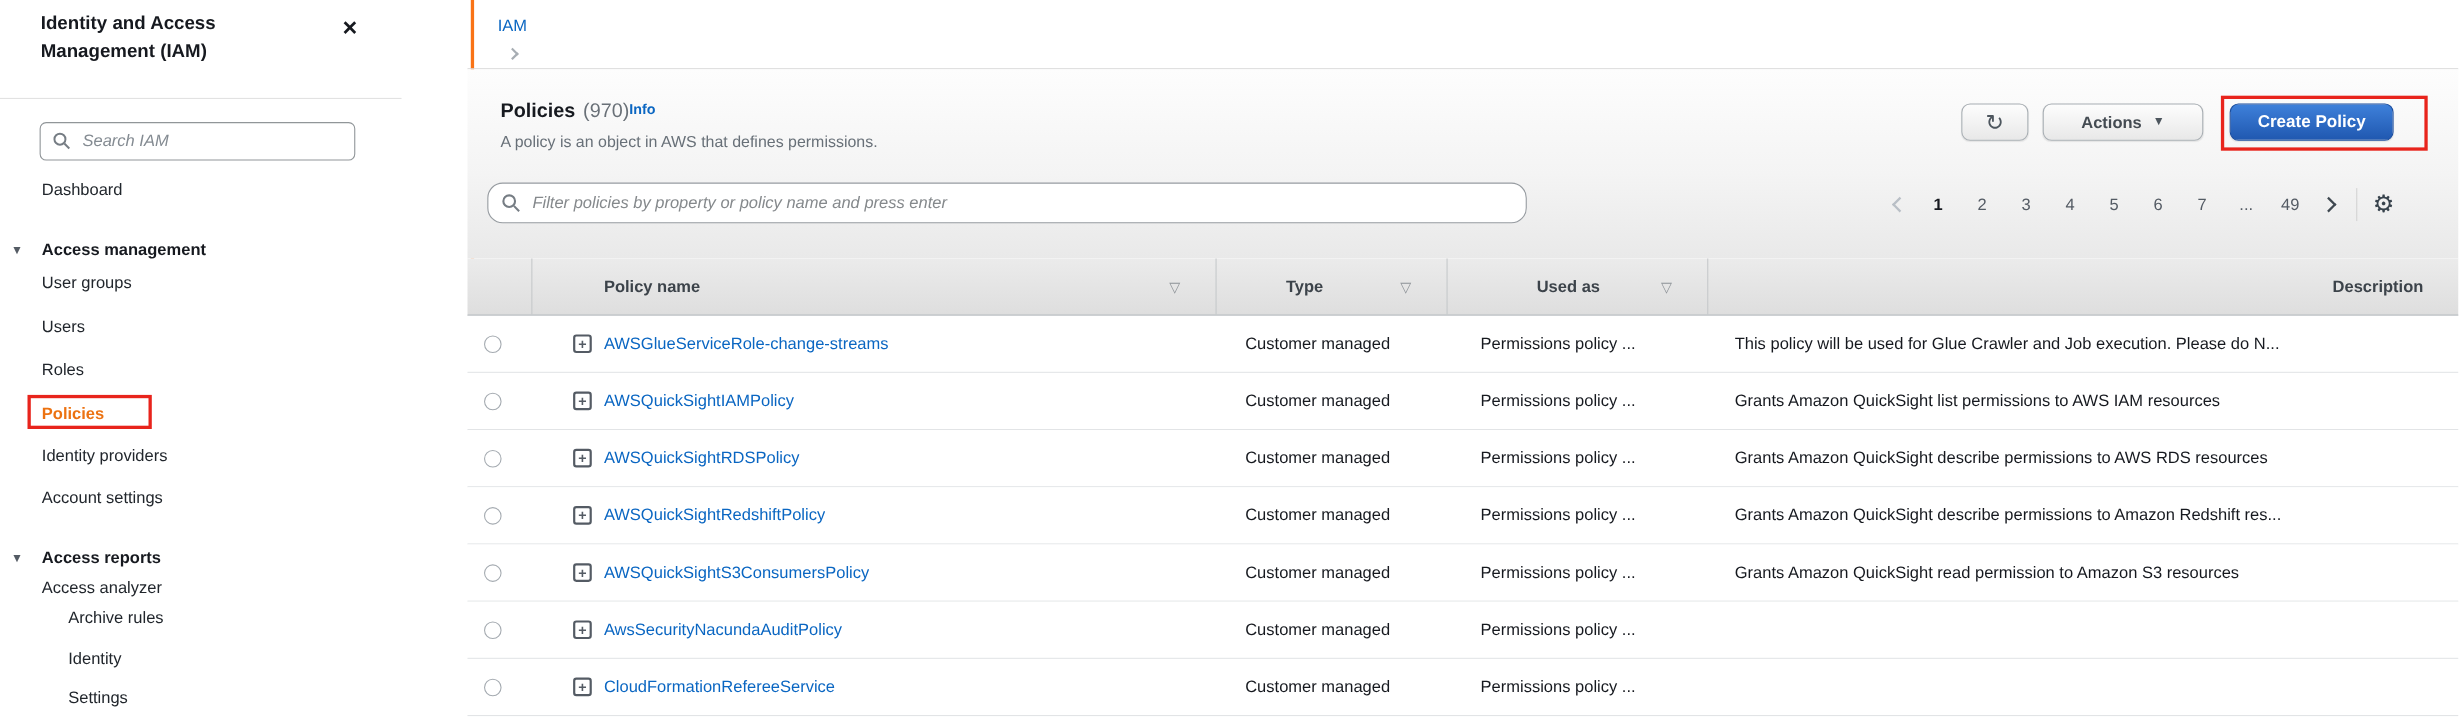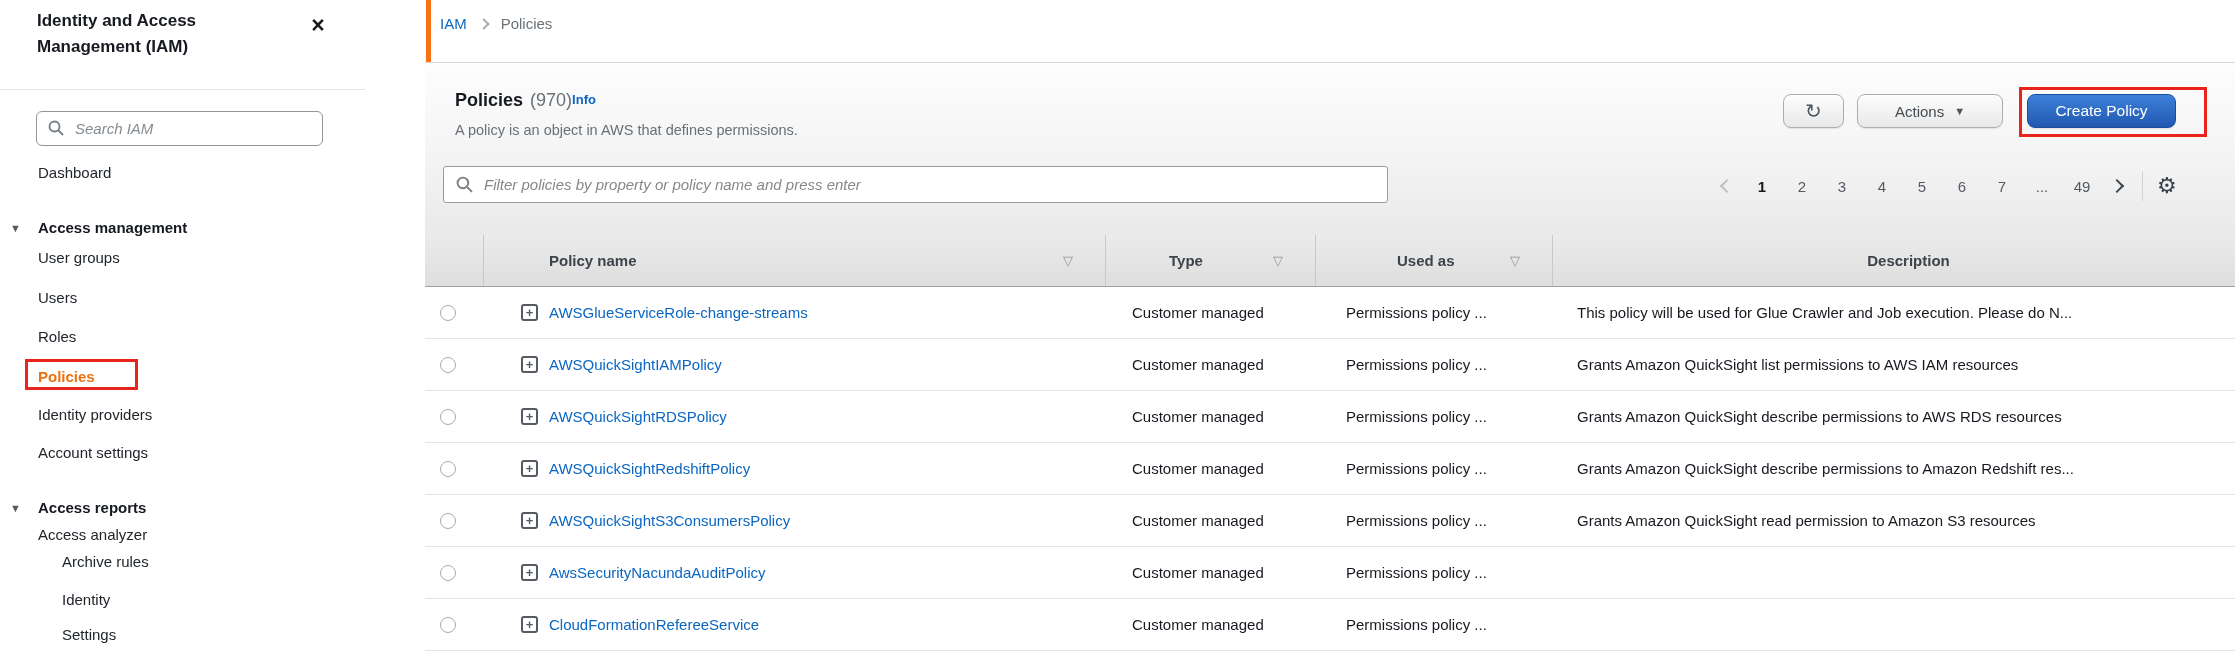--- a/index.html
+++ b/index.html
@@ -5,21 +5,21 @@
   * { margin:0; padding:0; box-sizing:border-box; }
   html,body { width:2235px; height:652px; }
   body {
     font-family:"Liberation Sans","DejaVu Sans",sans-serif;
     font-size:15px; color:#16191f; background:#fff;
     position:relative; overflow:hidden;
   }
 
   
   .sidebar { position:absolute; left:0; top:0; width:431px; height:652px;
-             background:#fff; border-right:5px solid #f97316; }
+             background:#fff; border-right:3px solid #f97316; }
   .sb-title { position:absolute; left:37px; top:8px; width:250px;
               font-size:17px; font-weight:700; line-height:26px; color:#16191f; }
   .sb-close { position:absolute; left:303px; top:10px; width:30px; height:30px;
               background:none; border:none; font-size:23px; font-weight:900;
               color:#16191f; cursor:pointer; line-height:28px; text-align:center; }
   .sb-divider { position:absolute; left:0; top:89px; width:365px; height:1px; background:#e2e2e2; }
   .sb-search { position:absolute; left:36px; top:111px; width:287px; height:35px; }
   .sb-search input { width:100%; height:100%; border:1px solid #919699; border-radius:6px;
               padding:0 10px 0 38px; font-size:15px; font-family:inherit; color:#000000; background:#fff; }
   .sb-search input::placeholder { font-style:italic; color:#848b92; }
@@ -27,21 +27,21 @@
 
   .sb-item { position:absolute; left:38px; height:20px; line-height:20px;
              font-size:15px; color:#21262c; text-decoration:none; cursor:pointer; display:block; }
   .sb-item.section { font-weight:700; color:#16191f; cursor:default; }
   .sb-item.sub { left:62px; }
   .sb-item.selected { color:#ec7211; font-weight:700; }
   .caret { position:absolute; left:-28px; top:0px; font-size:11px; color:#545b64; }
   .annotation { position:absolute; border:3px solid #e8241c; pointer-events:none; }
 
   
-  .breadcrumb { position:absolute; left:440px; top:15px; display:flex; align-items:center; gap:13px; }
+  .breadcrumb { position:absolute; left:440px; top:15px; display:flex; align-items:center; gap:13px;flex-direction:column; }
   .breadcrumb a { color:#0a66c2; text-decoration:none; cursor:pointer; }
   .breadcrumb .cur { color:#6b7278; }
   .chev { display:inline-block; width:8px; height:8px;
           border-style:solid; border-color:#a7adb3; border-width:2px 2px 0 0; }
   .chev.right { transform:rotate(45deg); }
 
   
   .panel-top-line { position:absolute; left:425px; top:62px; right:0; height:1px; background:#d9d9d9; }
   .panel-head { position:absolute; left:425px; top:63px; right:0; height:172px;
                 background:linear-gradient(180deg,#fdfdfd 0%,#f4f4f4 55%,#e9e9e9 100%); }
@@ -49,31 +49,31 @@
   .page-title .t { font-size:18px; font-weight:700; color:#16191f; }
   .page-title .c { font-size:18px; font-weight:400; color:#697077; margin-left:7px; }
   .page-title .info { font-size:13px; font-weight:700; color:#0a66c2; margin-left:0;
                       position:relative; top:-2px; text-decoration:none; cursor:pointer; }
   .subtitle { position:absolute; left:455px; top:122px; font-size:14.5px; color:#687078; }
 
   .btn { position:absolute; top:94px; height:34px; border-radius:8px;
          border:1px solid #a8aeb3; background:linear-gradient(180deg,#fdfdfd,#e8e8e8);
          box-shadow:0 1px 1px rgba(0,0,0,0.08);
          display:flex; align-items:center; justify-content:center; gap:10px;
-         font-family:inherit; font-size:15px; font-weight:400; color:#444b52; cursor:pointer; }
+         font-family:inherit; font-size:15px; font-weight:700; color:#444b52; cursor:pointer; }
   .btn-refresh { left:1783px; width:61px; font-size:20px; font-weight:400; color:#4d565e; }
   .btn-actions { left:1857px; width:146px; }
   .btn-actions .dd { font-size:11px; color:#4d565e; }
   .btn-create { left:2027px; width:149px;
                 background:linear-gradient(180deg,#3e80da,#2058b0);
                 border:1px solid #1b4d9e; color:#fff; font-size:15.5px; }
 
   
   .filter { position:absolute; left:443px; top:166px; width:945px; height:37px; }
-  .filter input { width:100%; height:100%; border:1px solid #979ca1; border-radius:3px;
+  .filter input { width:100%; height:100%; border:1px solid #979ca1; border-radius:14px;
                   padding:0 12px 0 40px; font-size:15px; font-family:inherit; background:#fff; color:#16191f; }
   .filter input::placeholder { font-style:italic; color:#85898c; }
   .filter .mag { position:absolute; left:13px; top:10px; }
 
   .pagination { position:absolute; left:1712px; top:170px; height:32px;
                 display:flex; align-items:center; }
   .pg { min-width:26px; margin:0 7px; text-align:center; font-size:15px;
         color:#545b64; cursor:pointer; }
   .pg.current { font-weight:700; color:#16191f; }
   .pg-arrow { width:30px; height:30px; display:flex; align-items:center; justify-content:center; cursor:pointer; }
@@ -88,21 +88,21 @@
            background:linear-gradient(180deg,#ebebeb,#dedede);
            border-bottom:1px solid #9aa0a6; font-weight:700; color:#3c434a; }
   .th { display:flex; align-items:center; justify-content:space-between;
         padding:0 32px 0 27px; border-left:1px solid #c6c9cb; cursor:pointer; }
   .th .lbl { white-space:nowrap;margin-left:36px; }
   .sort { font-size:13px; color:#8e9398; font-weight:400; margin-left:12px; }
   .col-sel  { width:58px;  border-left:none; padding:0; cursor:default; }
   .col-name { width:622px; padding-left:29px; }
   .col-type { width:210px; padding-left:27px; }
   .col-used { width:237px; padding-left:45px; }
-  .col-desc { flex:1; padding-left:25px; justify-content:center; cursor:default; }
+  .col-desc { flex:1; padding-left:25px; justify-content:flex-end; cursor:default; }
 
   .trow { display:flex; height:52px; align-items:center; border-bottom:1px solid #e2e4e6;
           background:#fff; font-size:15px; color:#16191f; }
   .td-sel { width:58px; display:flex; align-items:center; padding-left:15px; }
   .radio { width:16px; height:16px; border:1px solid #a5abb1; border-radius:50%; background:#fff; cursor:pointer; }
   .td-name { width:622px; display:flex; align-items:center; gap:11px; padding-left:38px; }
   .expand { width:17px; height:17px; border:2px solid #545b64; border-radius:3px;
             display:flex; align-items:center; justify-content:center;
             font-size:13px; font-weight:700; color:#545b64; line-height:1; cursor:pointer; flex:0 0 auto; }
   .td-name a { color:#0a66c2; text-decoration:none; cursor:pointer; white-space:nowrap;

